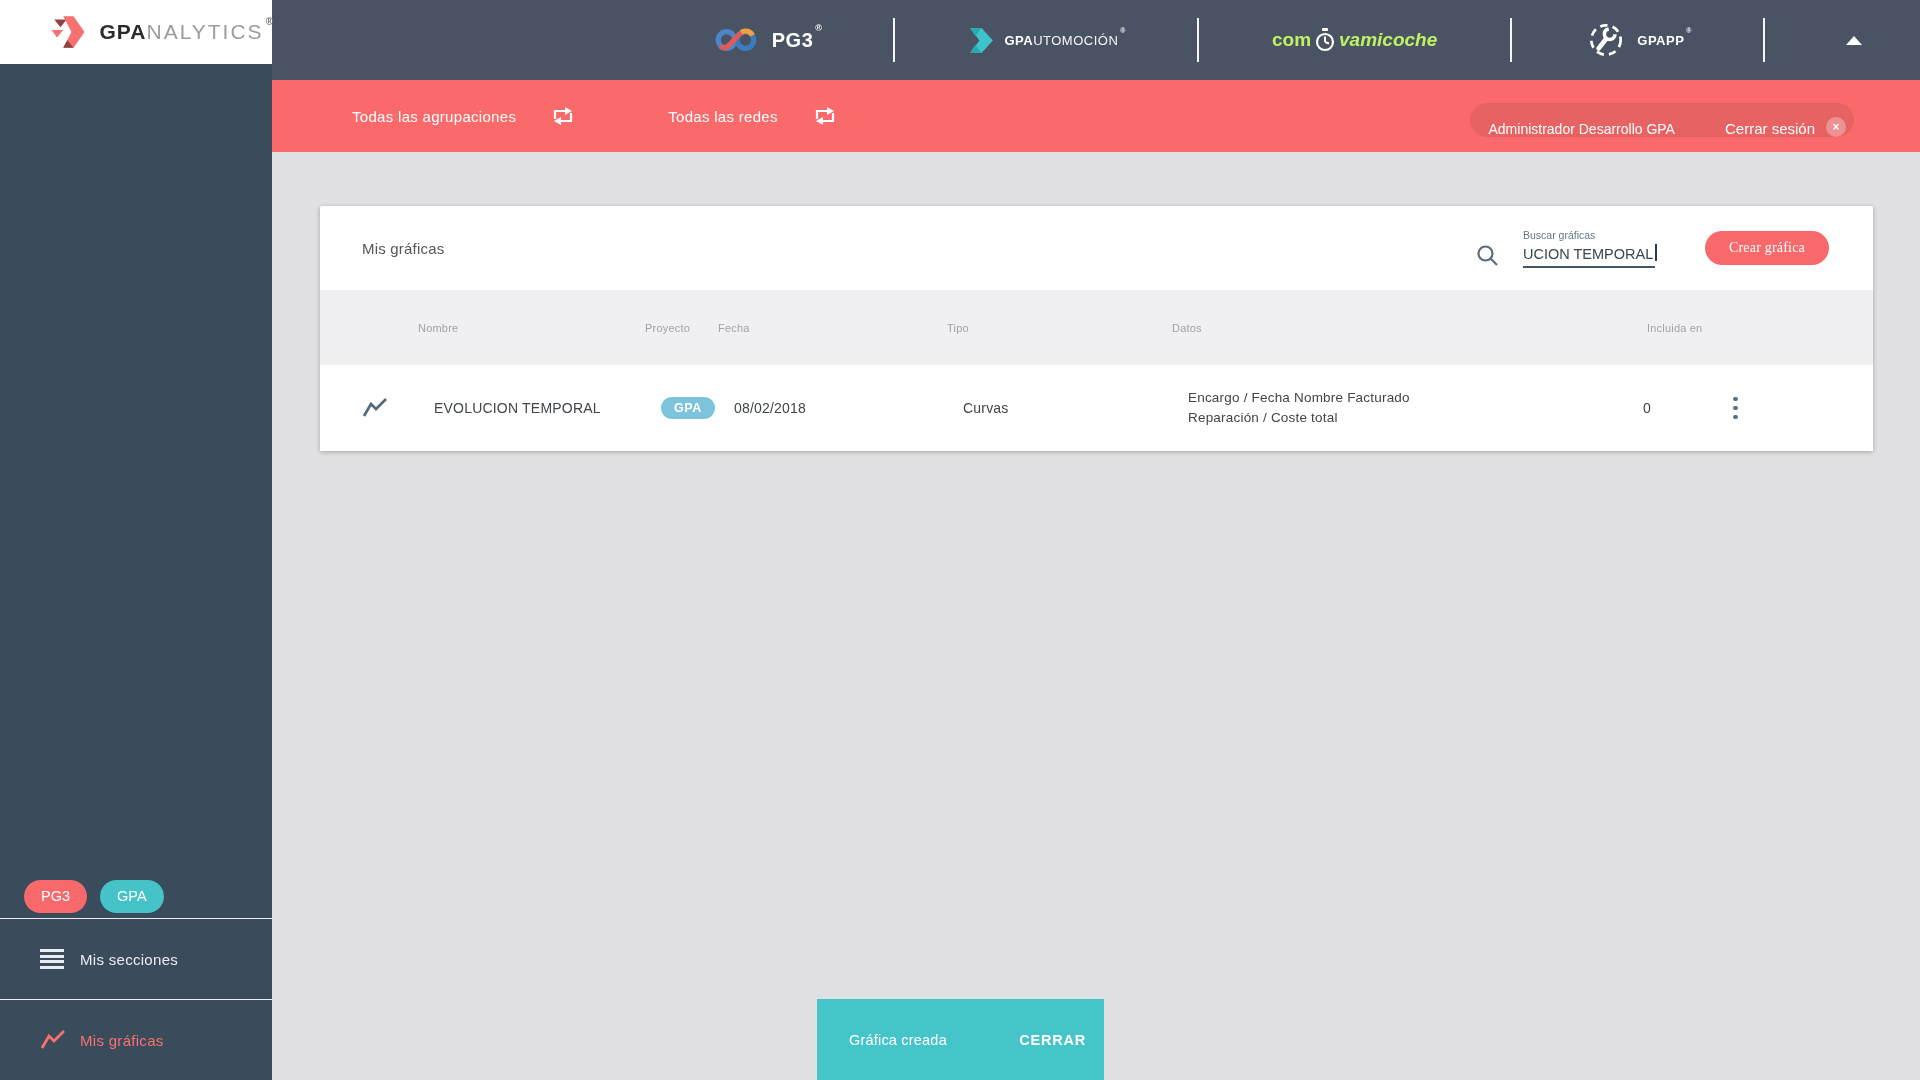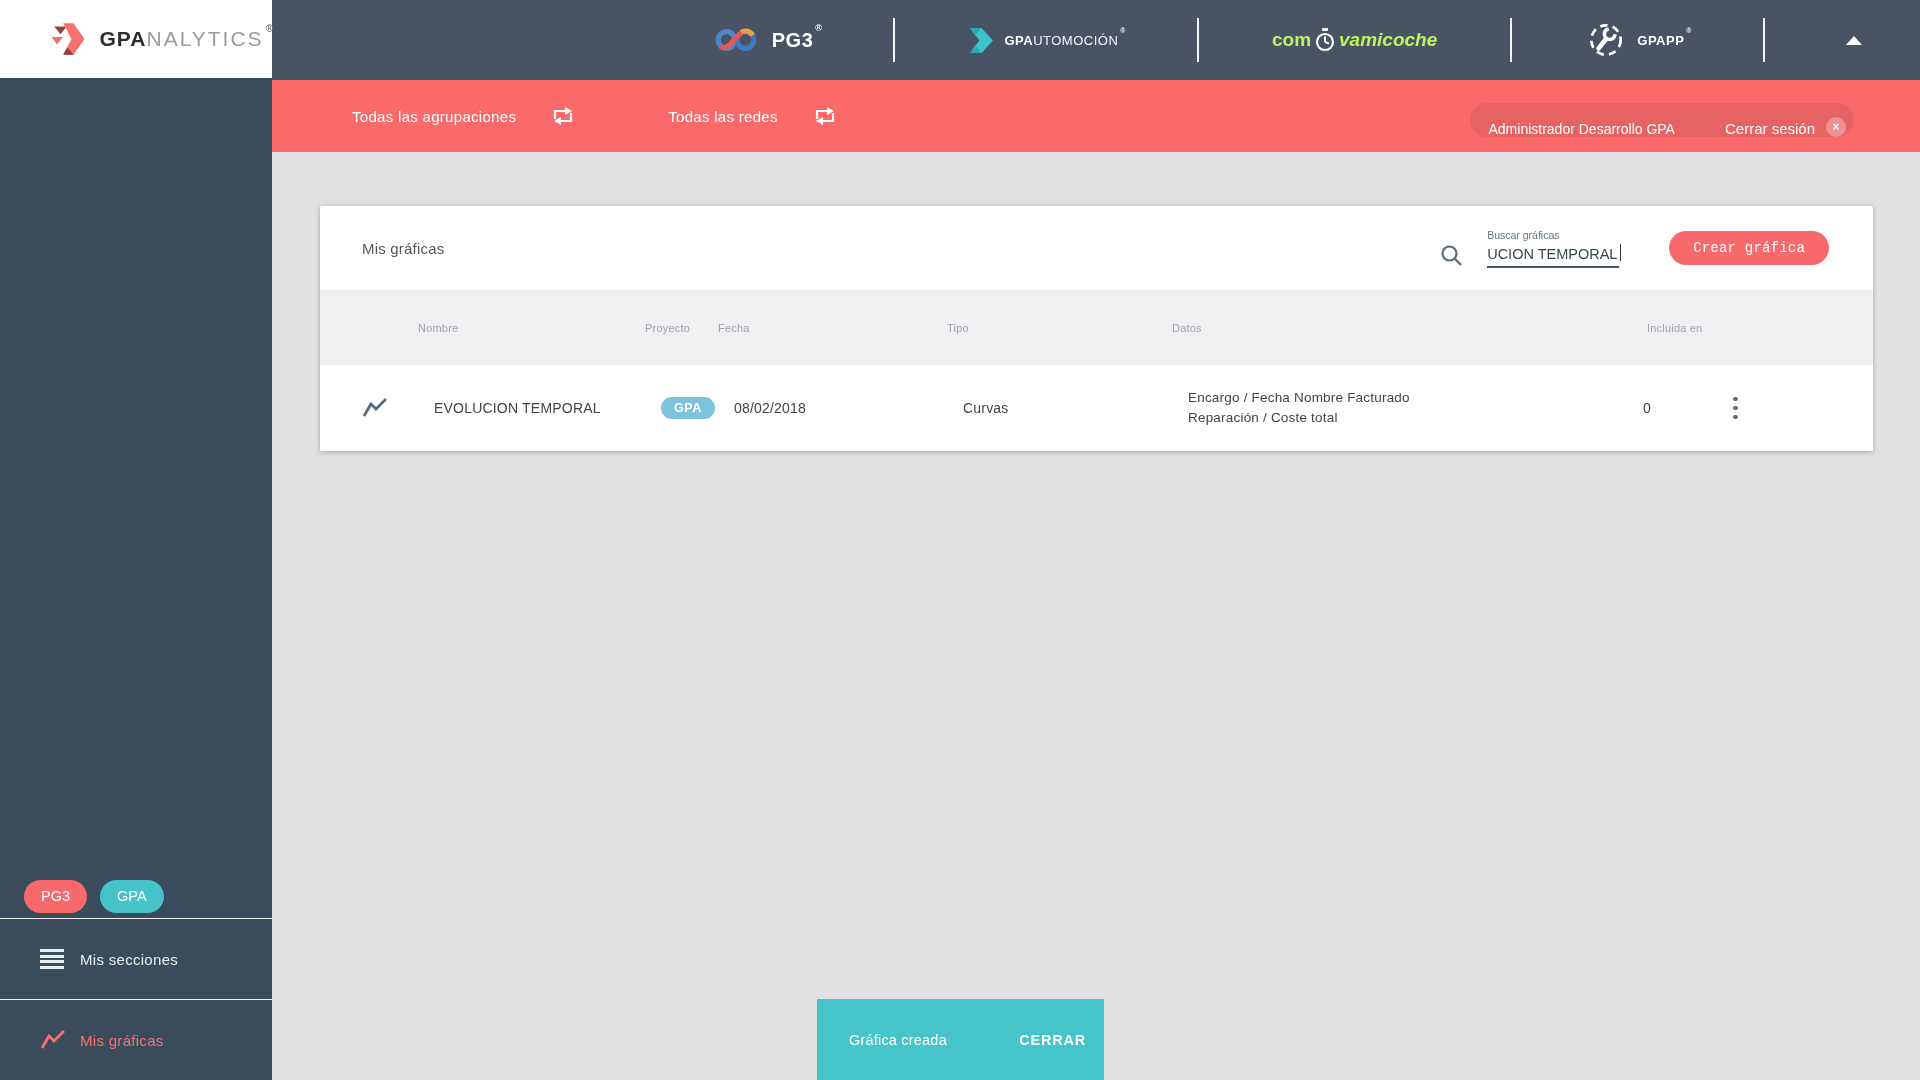--- a/index.html
+++ b/index.html
@@ -1,21 +1,21 @@
 <!DOCTYPE html>
 <html><head>
 <meta charset="utf-8">
 <style>
   * { box-sizing: border-box; margin: 0; padding: 0; }
   html,body { width:1920px; height:1080px; overflow:hidden; font-family:"Liberation Sans", sans-serif; background:#E1E1E4; }
   .root { position:relative; width:1920px; height:1080px; }
 
   
   .sidebar { position:absolute; left:0; top:0; width:272px; height:1080px; background:#3A4B5B; z-index:5; }
-  .logo-area { height:78px; background:#ffffff; display:flex; align-items:center; padding-left:46px;text-align:center; }
+  .logo-area { height:64px; background:#ffffff; display:flex; align-items:center; padding-left:46px;text-align:center; }
   .logo-icon { width:50px; height:44px; margin-right:15px; }
   .logo-text { font-size:21px; letter-spacing:1px; color:#2b2b2b; font-weight:bold; }
   .logo-text .suffix { color:#9b9ba0; font-weight:normal; letter-spacing:2px; }
   .logo-text .reg { font-size:10px; color:#6b6b70; vertical-align:top; position:relative; top:-4px; left:2px; }
 
   .sidebar-bottom { position:absolute; bottom:0; left:0; width:272px; }
   .badges-row { height:44px; display:flex; align-items:center; padding-left:24px; gap:13px; }
   .pill-badge { height:33px; border-radius:17px; display:inline-flex; align-items:center; justify-content:center; padding:0 17px; color:#fff; font-size:14.5px; }
   .pill-badge.red { background:#F8696B; }
   .pill-badge.teal { background:#45C3C9; }
@@ -53,21 +53,21 @@
   .content { position:absolute; left:272px; top:160px; width:1648px; height:920px; background:#E1E1E4; }
   .card { position:absolute; left:48px; top:46px; width:1553px; background:#fff; border-radius:2px; box-shadow:0 1px 5px rgba(0,0,0,0.28); }
   .card-toolbar { height:84px; display:flex; align-items:center; padding:0 44px 0 42px; }
   .card-title { font-size:15px; color:#565656; letter-spacing:0.2px; }
   .toolbar-right { margin-left:auto; display:flex; align-items:center; }
   .search-ic { margin-right:22px; margin-top:16px; cursor:pointer; display:flex; }
   .search-field { display:flex; flex-direction:column; margin-right:50px; position:relative; }
   .search-label { font-size:10.5px; color:#64788A; margin-bottom:3px; }
   .search-input { width:132px; border:none; outline:none; border-bottom:2px solid #465564; font-family:"Liberation Sans", sans-serif; font-size:14.5px; color:#37474F; padding:2px 0 4px 0; background:transparent; }
   .caret { position:absolute; right:-2px; bottom:7px; width:1.5px; height:17px; background:#2e3b45; }
-  .btn-create { height:34px; border:none; border-radius:17px; background:#F8696B; color:#fff; font-family:Liberation Mono, monospace; font-size:14px; padding:0 24px; cursor:pointer; letter-spacing:0.2px; }
+  .btn-create { height:34px; border:none; border-radius:17px; background:#F8696B; color:#fff; font-family:Liberation Serif, serif; font-size:14px; padding:0 24px; cursor:pointer; letter-spacing:0.2px; }
 
   .tgrid { display:grid; grid-template-columns:78px 227px 73px 229px 225px 475px 90px 1fr; align-items:center; }
   .thead { height:75px; background:#F0F0F2; }
   .th { font-size:11px; color:#9FA4AA; padding-left:20px; letter-spacing:0.2px; }
   .trow { height:86px; background:#fff; cursor:pointer;padding-left:16px; }
   .td { font-size:14px; color:#3F4549; padding-left:20px; letter-spacing:0.2px; }
   .td.icon-cell { display:flex; justify-content:center; padding-left:0; }
   .badge-blue { display:inline-flex; align-items:center; justify-content:center; height:22px; border-radius:11px; background:#7DC3DC; color:#fff; font-size:12.5px; font-weight:bold; letter-spacing:0.6px; padding:0 13px; }
   .datos { font-size:13.5px; line-height:20px; }
   .td.num { padding-left:0; }

